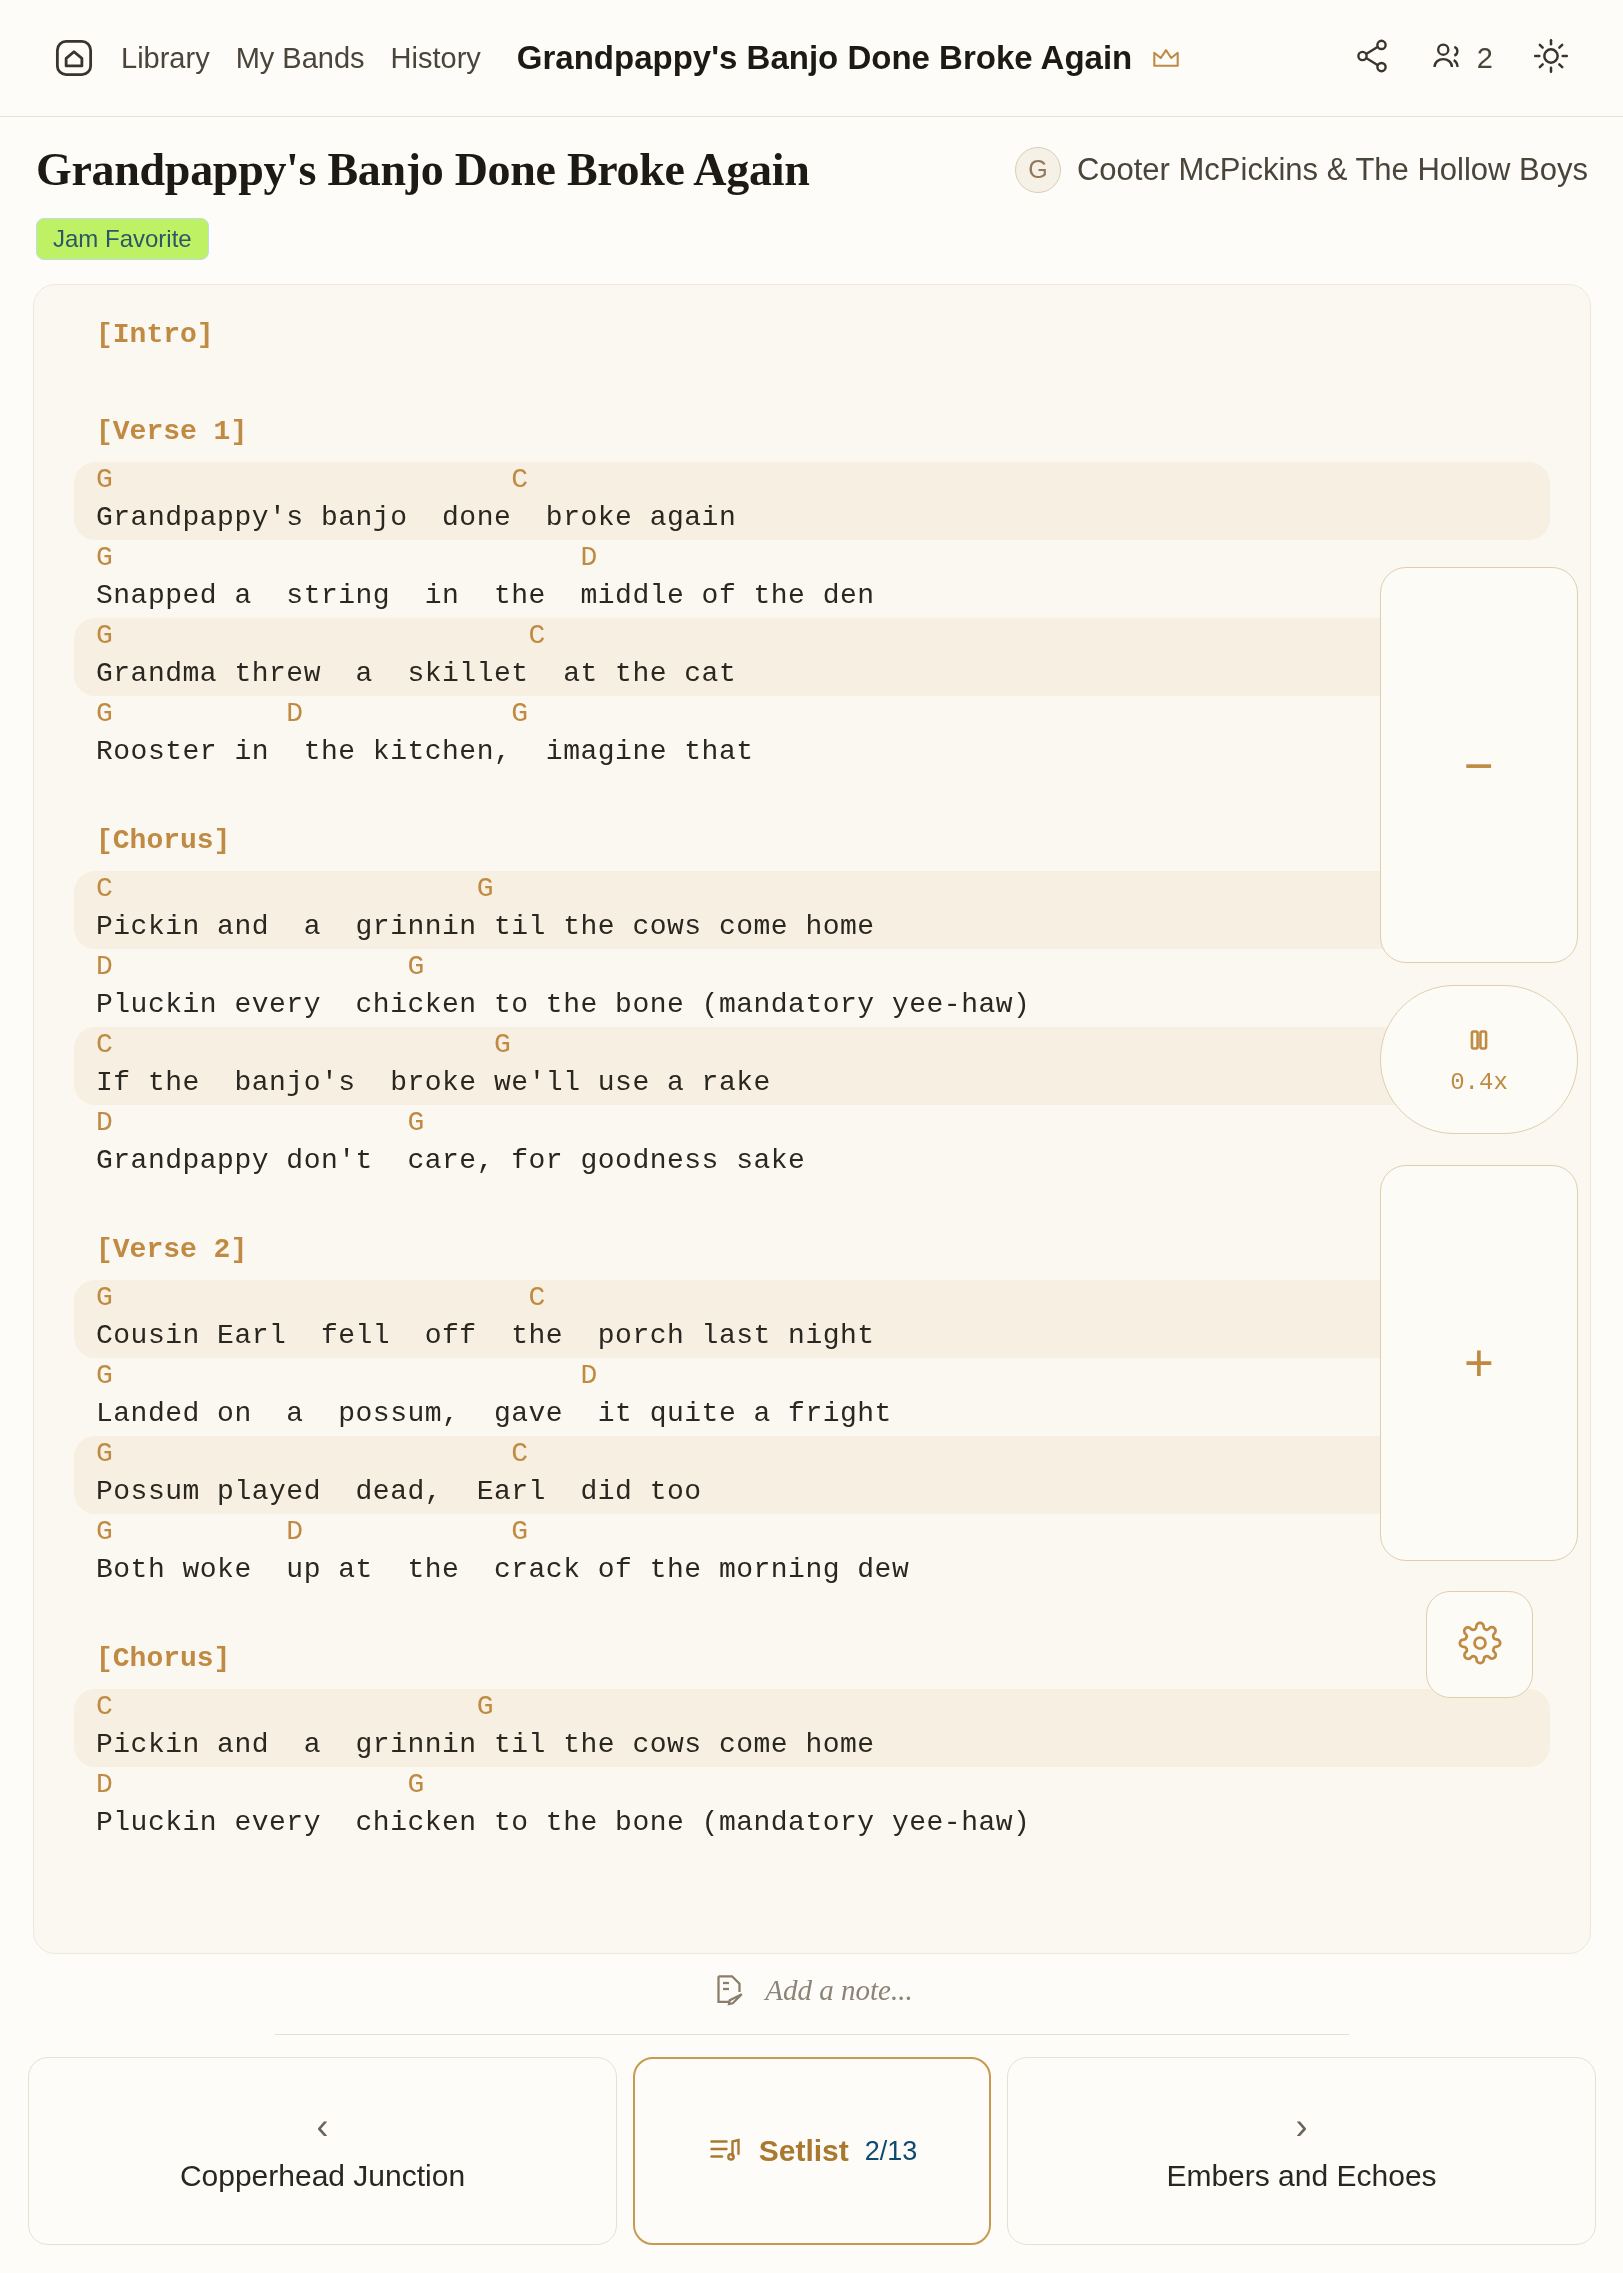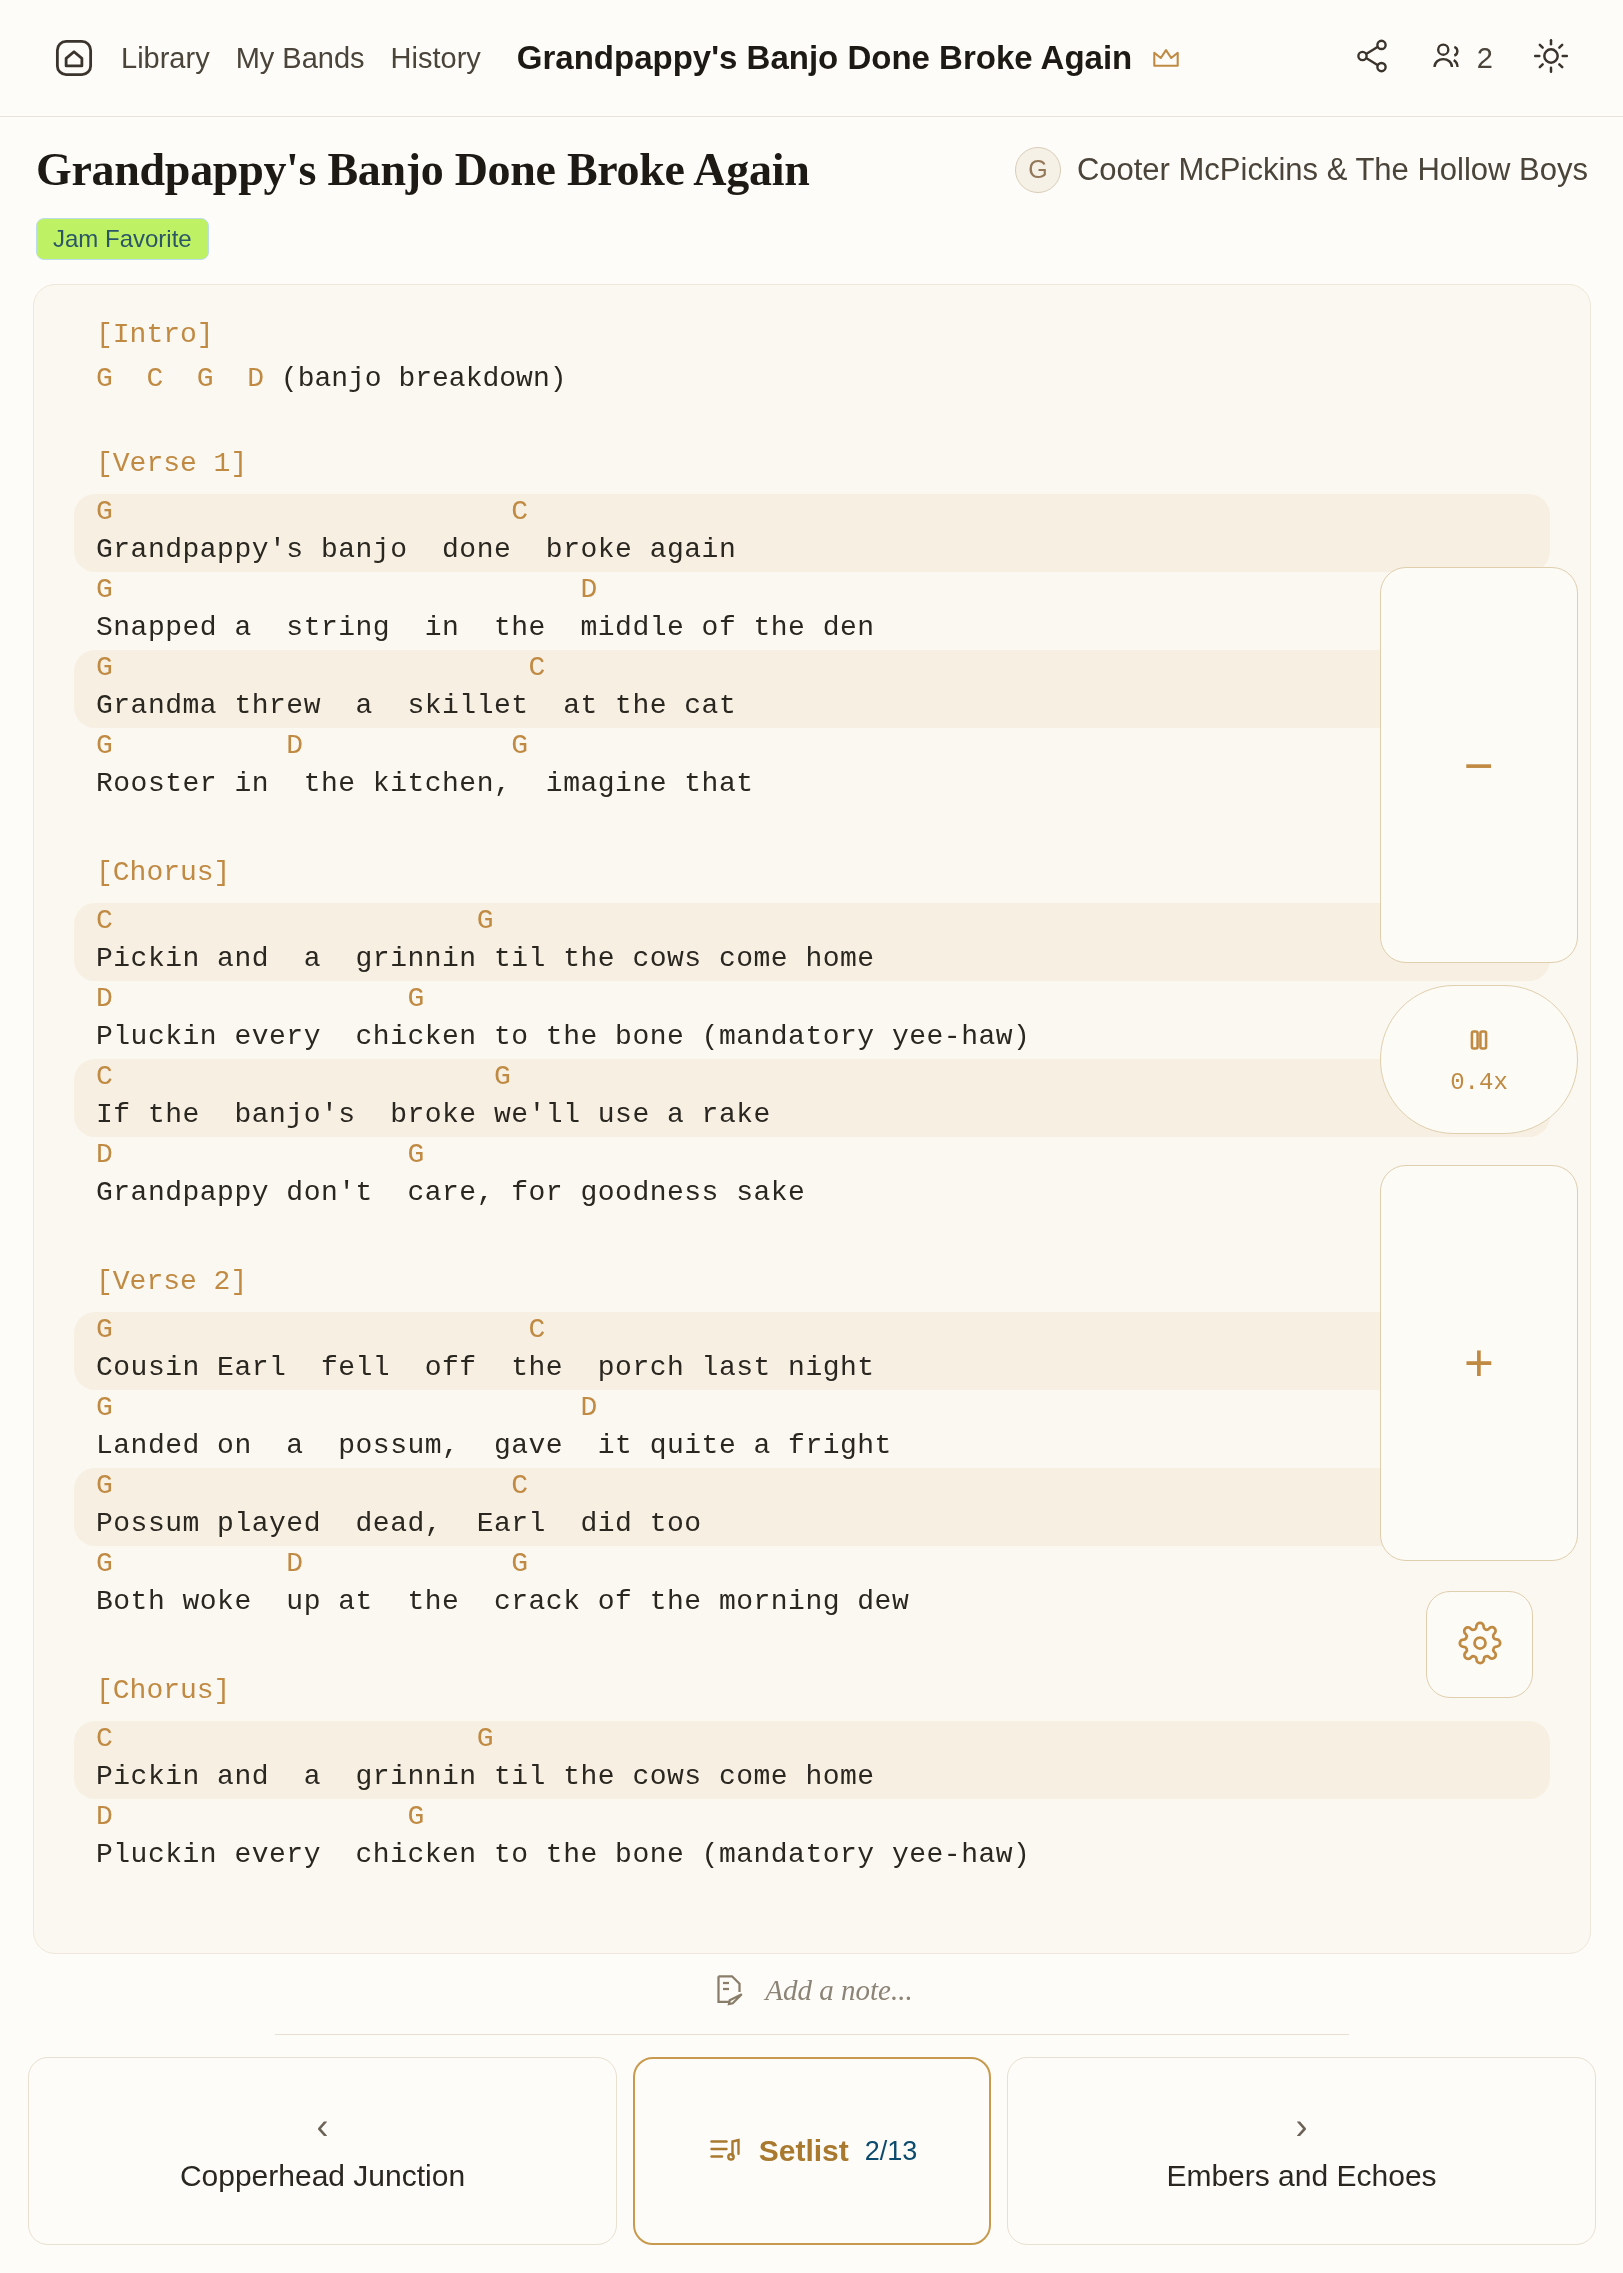--- a/index.html
+++ b/index.html
@@ -114,20 +114,21 @@
   .sheet {
     padding: 36px 40px 0 40px;
     font-family: "Liberation Mono", monospace;
     font-size: 28px;
     line-height: 1.0;
   }
   .section-label {
     color: #c08a43;
     font-size: 28px;
     margin: 0 0 16px 22px;
+    font-weight: bold;
   }
   .spacer { height: 53px; }
   .line-block {
     padding: 4px 22px 8px 22px;
     border-radius: 4px;
   }
   .line-block.shade { background: #f6efe2; border-radius: 21px; }
   .chords {
     color: #c08a43;
     white-space: pre;
@@ -290,21 +291,20 @@
   </div>
   <div class="tag-row">
     <span class="tag">Jam Favorite</span>
   </div>
 </div>
 
 <div class="sheet-wrap">
   <div class="sheet">
 
     <div class="section-label">[Intro]</div>
-    <div class="plain-line"><span class="chord">G  C  G  D</span><span> (banjo breakdown)</span></div>
 
     <div class="spacer"></div>
     <div class="section-label">[Verse 1]</div>
 
     <div class="line-block shade">
       <div class="chords">G                       C</div>
       <div class="lyrics">Grandpappy's banjo  done  broke again</div>
     </div>
     <div class="line-block">
       <div class="chords">G                           D</div>

